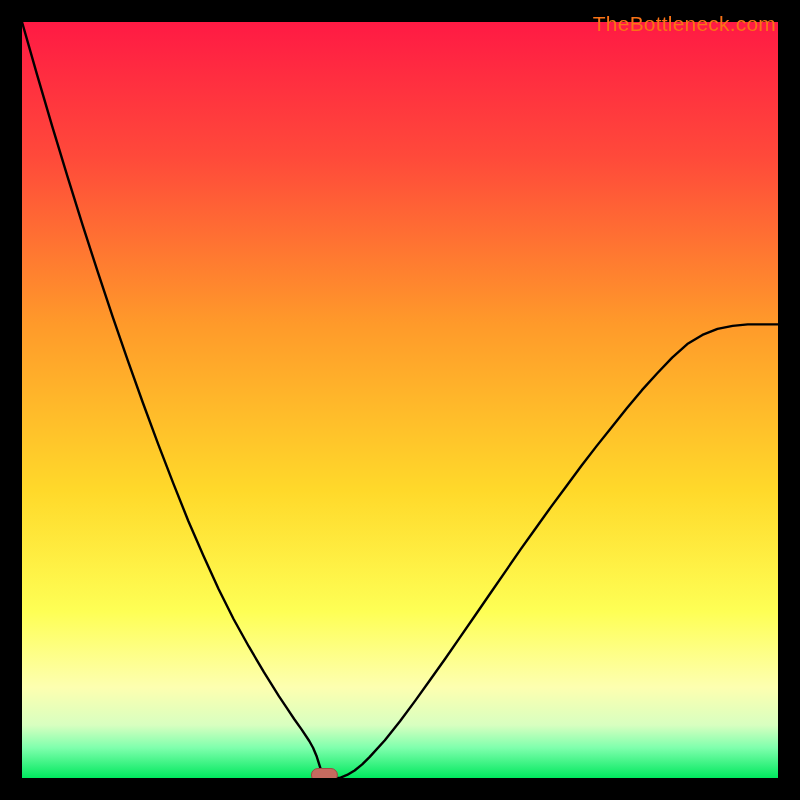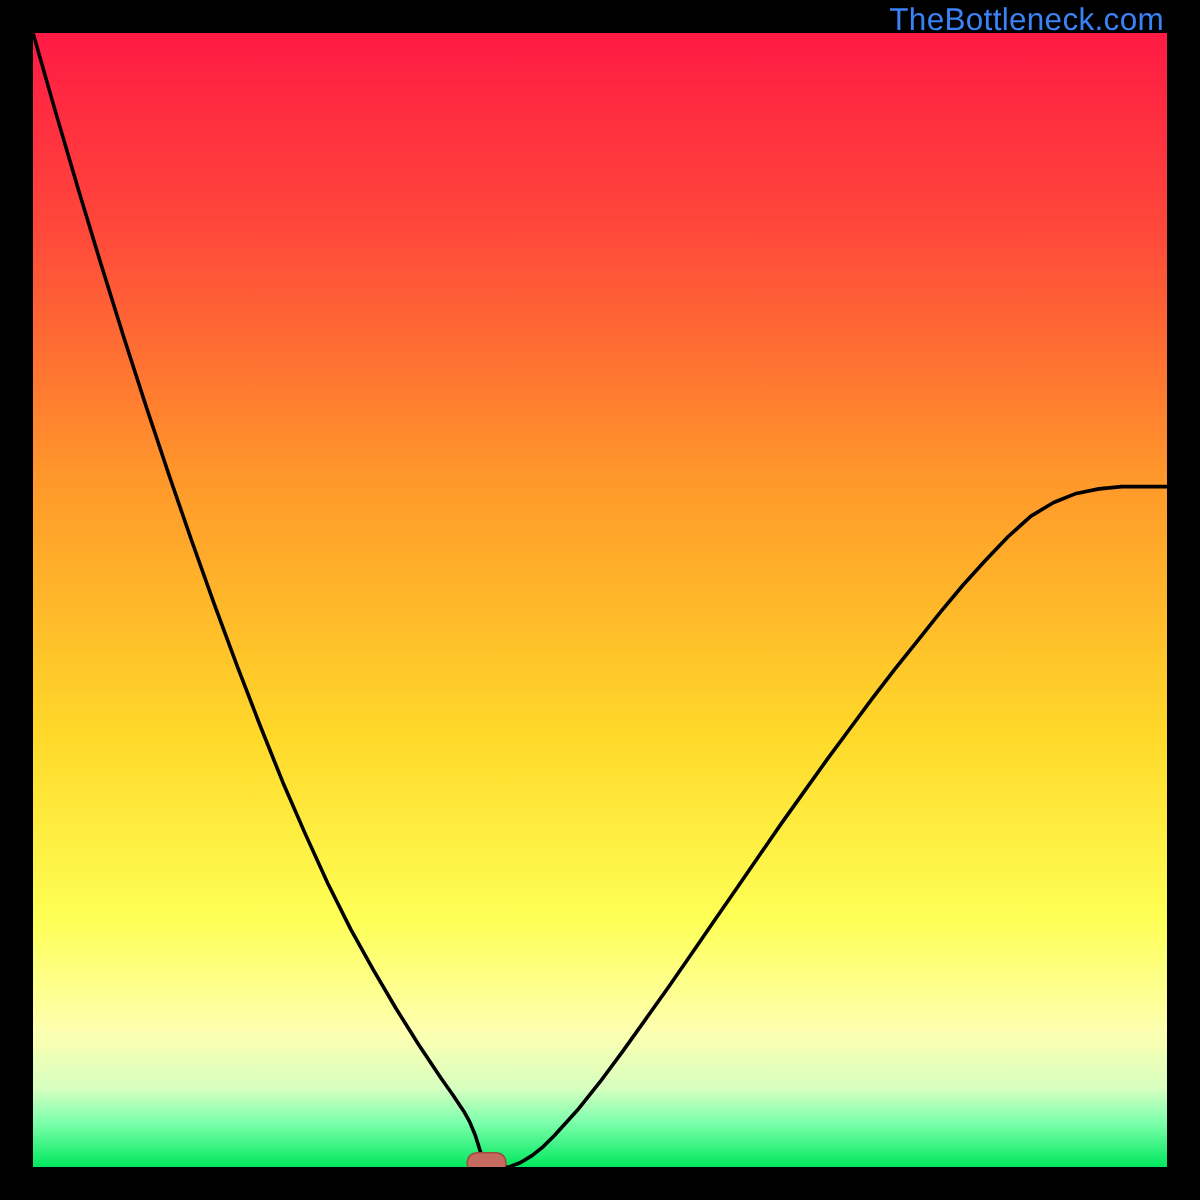--- a/index.html
+++ b/index.html
@@ -21,23 +21,23 @@
   }
   .plot-area {
     position: absolute;
     left: 0;
     top: 0;
     width: 756px;
     height: 756px;
   }
   .watermark {
     position: absolute;
-    top: 2px;
+    top: 12px;
     right: 24px;
-    color: #3b82f6;
+    color: #f97316;
     font-size: 21px;
     font-weight: 500;
     letter-spacing: 0.2px;
     user-select: none;
   }
   svg { display: block; }
 </style>
 </head>
 <body>
 

